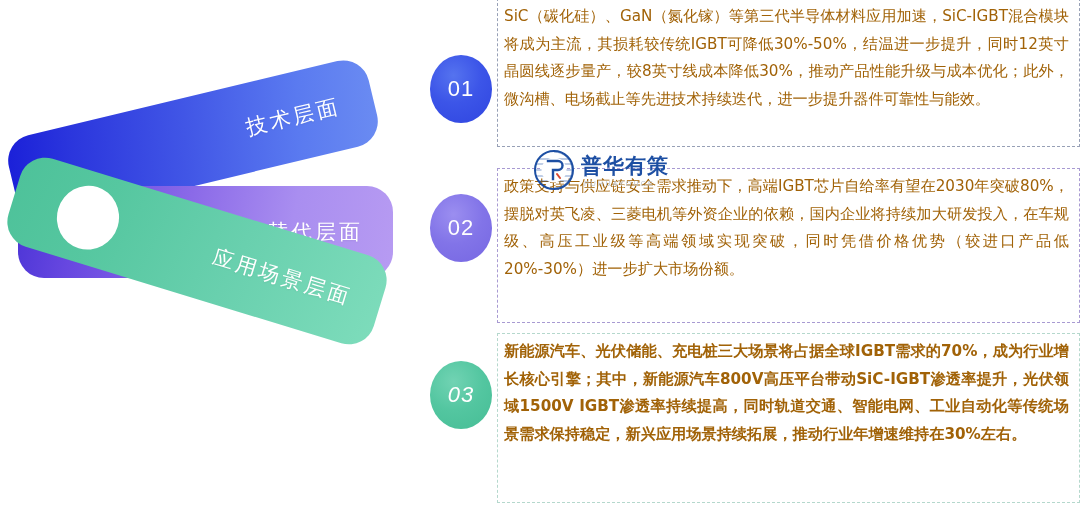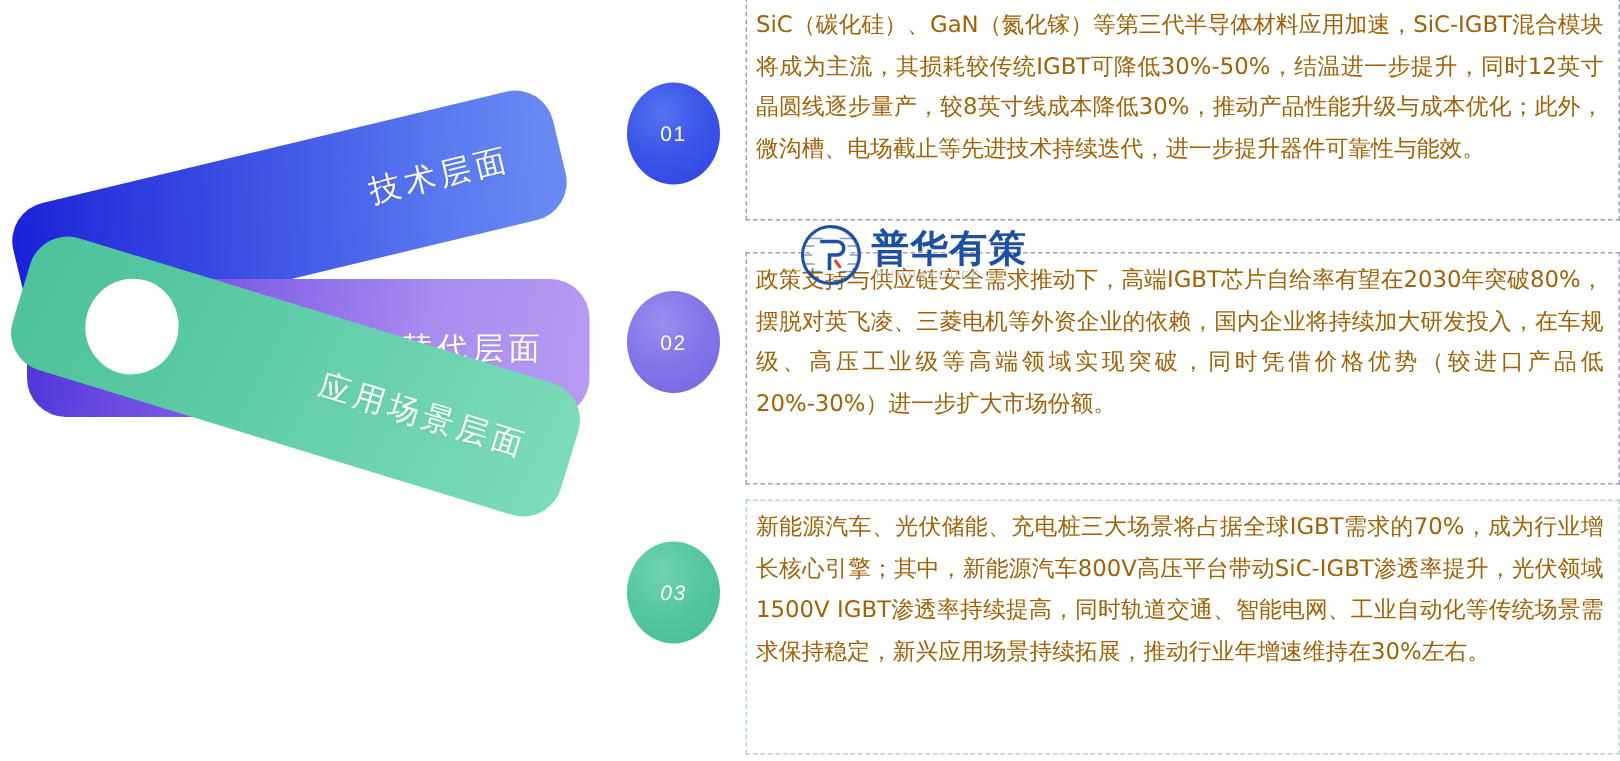--- a/index.html
+++ b/index.html
@@ -106,29 +106,29 @@
     left: 0;
     width: 662px;
     display: block;
   }
   #row-1 { top: -2px;  height: 150px; }
   #row-2 { top: 168px; height: 156px; }
   #row-3 { top: 333px; height: 172px; }
 
   .badge {
     position: absolute;
-    left: 0;
+    left: 12px;
     width: 62px;
     height: 68px;
     border-radius: 50%;
     display: flex;
     align-items: center;
     justify-content: center;
     color: #ffffff;
-    font-size: 14px;
+    font-size: 22px;
     letter-spacing: 1px;
     z-index: 5;
   }
   #badge-1 {
     top: 57px;
     background: radial-gradient(circle at 38% 30%, #5573ef 0%, #3c55e8 45%, #2f45e0 100%);
   }
   #badge-2 {
     top: 26px;
     background: radial-gradient(circle at 38% 30%, #9b8ef0 0%, #8274e8 48%, #7667e2 100%);
@@ -143,21 +143,21 @@
     position: absolute;
     left: 79px;
     width: 583px;
     box-sizing: border-box;
     border: 1px dashed #9aa3b8;
     background: #ffffff;
     padding: 4px 10px 4px 6px;
   }
   #box-1 { top: 0px;  height: 149px; border-color: #97a0b6; }
   #box-2 { top: 0px;  height: 155px; border-color: #a89ad2; }
-  #box-3 { top: 0px;  height: 170px; border-color: #b5d8cd; }
+  #box-3 { top: 0px;  height: 170px; border-color: #b5d8cd; font-weight: bold; }
 
   .body-text {
     font-family: "DejaVu Sans", "Liberation Sans", sans-serif;
     font-size: 15.2px;
     line-height: 27.5px;
     color: #a16207;
     text-align: justify;
     text-justify: inter-ideograph;
     margin: 0;
     letter-spacing: 0px;
@@ -180,21 +180,21 @@
     height: 40px;
     flex: 0 0 40px;
   }
   #watermark-textwrap {
     margin-left: 7px;
     display: flex;
     flex-direction: column;
     justify-content: center;
   }
   #watermark-name {
-    font-size: 25px;
+    font-size: 21px;
     font-weight: bold;
     color: #1d4fa3;
     letter-spacing: 1px;
     line-height: 26px;
     white-space: nowrap;
   }
   #watermark-sub {
     font-size: 7px;
     color: #b9c2cf;
     letter-spacing: 2.2px;

